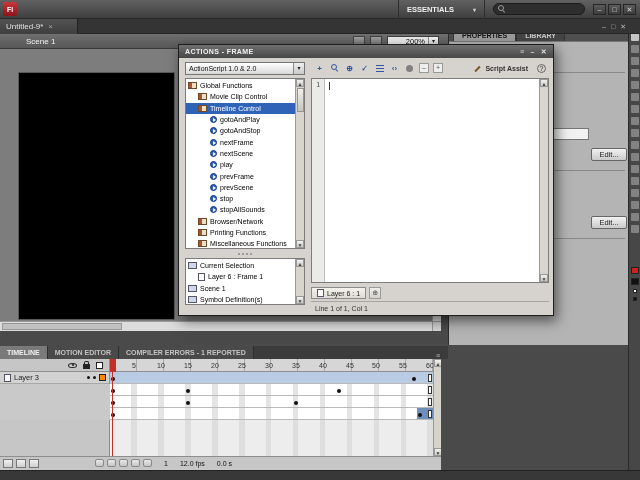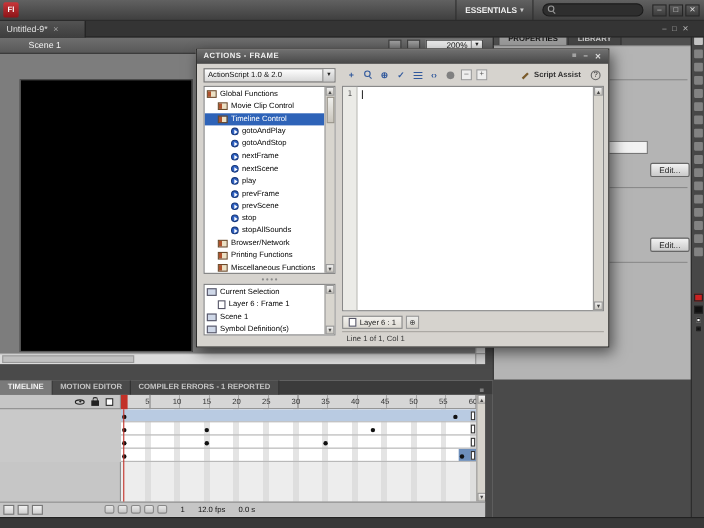--- a/index.html
+++ b/index.html
@@ -4,21 +4,21 @@
 <style>
 *{margin:0;padding:0;box-sizing:border-box}
 body{font-family:"Liberation Sans",sans-serif;background:#4a4a4a;width:640px;height:480px;overflow:hidden}
 #app{position:relative;width:640px;height:480px;background:#4a4a4a;overflow:hidden}
 
 
 .menubar{position:absolute;left:0;top:0;width:640px;height:19px;background:linear-gradient(#616161,#3f3f3f);border-bottom:1px solid #282828;display:flex;align-items:center;z-index:20}
 .logo{width:14px;height:14px;margin:0 5px 0 3px;background:linear-gradient(#c8373b,#8c1418);border-radius:2px;color:#fff;font-size:7px;font-weight:bold;display:flex;align-items:center;justify-content:center}
 .menus{display:flex}
 .menu-item{font-size:9px;color:#e4e4e4;padding:0 5px;line-height:19px;cursor:default}
-.workspace{margin-left:auto;display:flex;align-items:center;gap:3px;font-size:7.5px;font-weight:bold;color:#f0f0f0;padding:0 8px;border-left:1px solid #2e2e2e;border-right:1px solid #2e2e2e;height:19px}
+.workspace{margin-left:auto;display:flex;align-items:center;gap:19px;font-size:7.5px;font-weight:bold;color:#f0f0f0;padding:0 8px;border-left:1px solid #2e2e2e;border-right:1px solid #2e2e2e;height:19px}
 .workspace .arrow{font-size:6px;color:#ccc}
 .searchbox{width:92px;height:12px;background:#2e2e2e;border:1px solid #1c1c1c;border-radius:6px;display:flex;align-items:center;padding:0 4px;margin:0 8px}
 .mag{width:8px;height:8px;position:relative}
 .mag::before{content:"";position:absolute;left:0;top:0;width:4px;height:4px;border:1px solid #9a9a9a;border-radius:50%}
 .mag::after{content:"";position:absolute;left:5px;top:5px;width:3px;height:1px;background:#9a9a9a;transform:rotate(45deg);transform-origin:0 0}
 .winctl{display:flex;gap:2px;margin-right:4px}
 .winctl span{width:13px;height:11px;font-size:7px;line-height:10px;text-align:center;color:#ddd;background:linear-gradient(#5c5c5c,#3c3c3c);border:1px solid #262626}
 
 
 .tabbar{position:absolute;left:0;top:19px;width:640px;height:15px;background:#343434;border-bottom:1px solid #262626;z-index:19}
@@ -284,20 +284,28 @@
       <span class="rn" style="left:213px">40</span>
       <span class="rn" style="left:240px">45</span>
       <span class="rn" style="left:266px">50</span>
       <span class="rn" style="left:293px">55</span>
       <span class="rn" style="left:320px">60</span>
     </div>
     <div class="playhead"></div>
     <div class="phline"></div>
 
     <div class="layers">
+      <div class="layerrow">
+        <span class="pageic"></span>
+        <span class="lname">Layer 3</span>
+        <span class="pslot"></span>
+        <span class="dot"></span>
+        <span class="dot"></span>
+        <span class="lswatch" style="background: rgb(255, 136, 0);"></span>
+      </div>
     </div>
 
     <div class="frames-wrap">
       <div class="frame-row">
           <div class="sel-range" style="left: 0px; width: 322.98px; background: rgb(185, 203, 226);"></div>
           <div class="kf" style="left: 1px;"></div>
           <div class="kf" style="left: 302.448px;"></div>
           <div class="kf-end" style="left: 318.097px;"></div>
         </div>
       <div class="frame-row">

